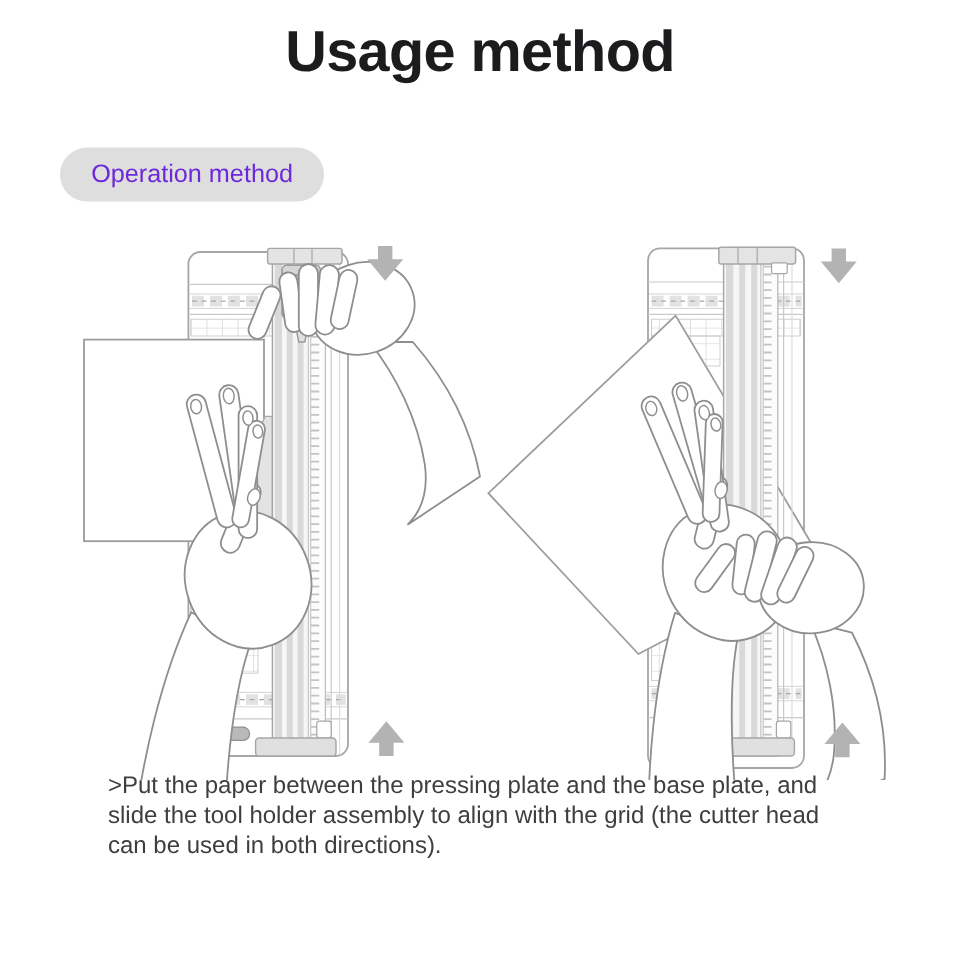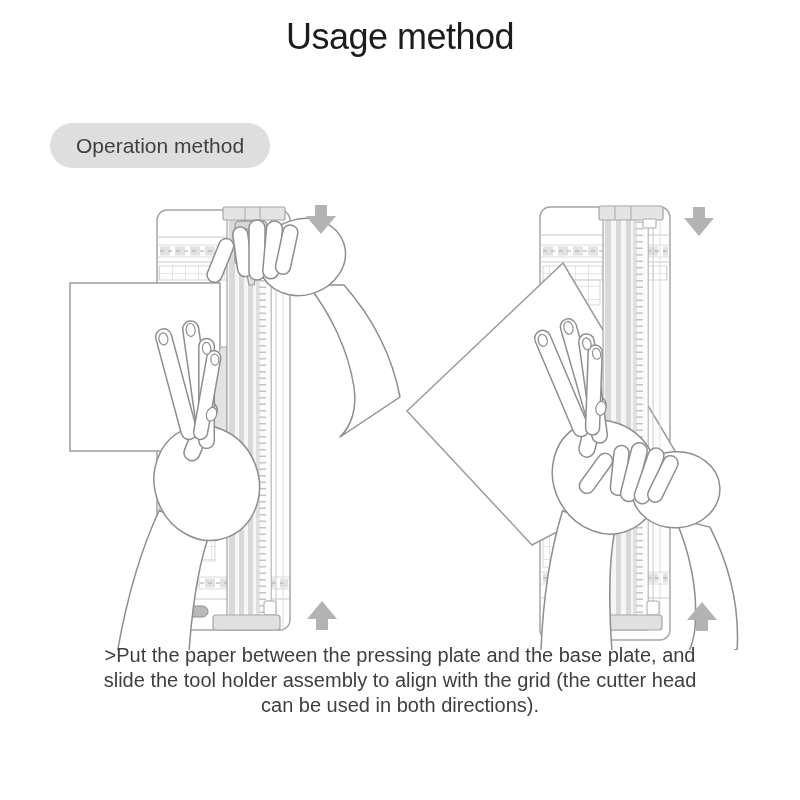--- a/index.html
+++ b/index.html
@@ -1,23 +1,23 @@
 <!DOCTYPE html>
 <html><head>
 <meta charset="utf-8">
 <style>
   html,body{margin:0;padding:0;background:#ffffff;}
   .canvas{position:relative;width:800px;height:800px;background:#ffffff;overflow:hidden;
           font-family:"Liberation Sans", sans-serif;}
   .title{position:absolute;top:16px;left:0;width:800px;text-align:center;margin:0;
-         font-size:36px;font-weight:400;letter-spacing:-0.5px;color:#1c1c1e;}
+         font-size:48px;font-weight:700;letter-spacing:-0.5px;color:#1c1c1e;}
   .badge{position:absolute;left:50px;top:123px;height:45px;display:inline-flex;align-items:center;
-         padding:0 26px;background:#dedede;border-radius:23px;font-size:21px;color:#404040;}
+         padding:0 26px;background:#dedede;border-radius:23px;font-size:21px;color:#6d28d9;}
   .figures{position:absolute;left:55px;top:195px;width:690px;height:455px;}
-  .instructions{position:absolute;top:643px;left:90px;width:620px;text-align:center;
+  .instructions{position:absolute;top:643px;left:90px;width:620px;
                 color:#3e3e3e;font-size:20px;line-height:25px;}
   .instructions p{margin:0 0 10px 0;}
 </style>
 </head>
 <body>
 
 <div class="canvas">
 
   <h1 class="title">Usage method</h1>
 

